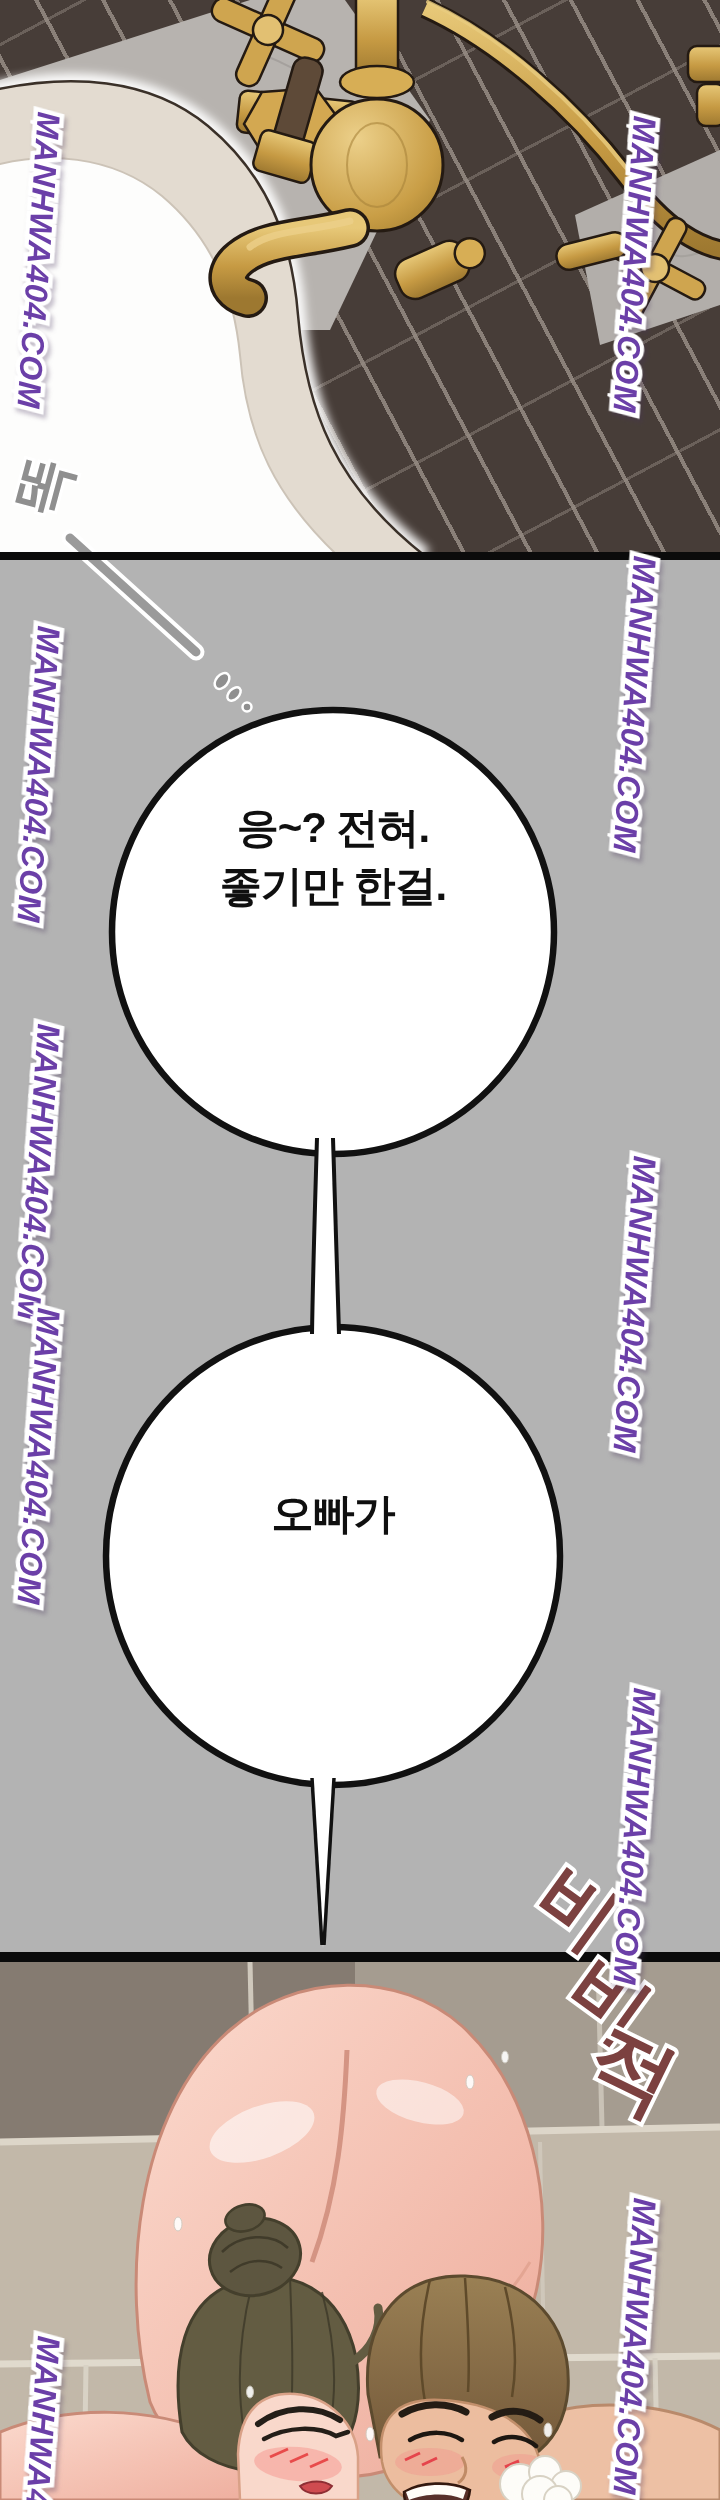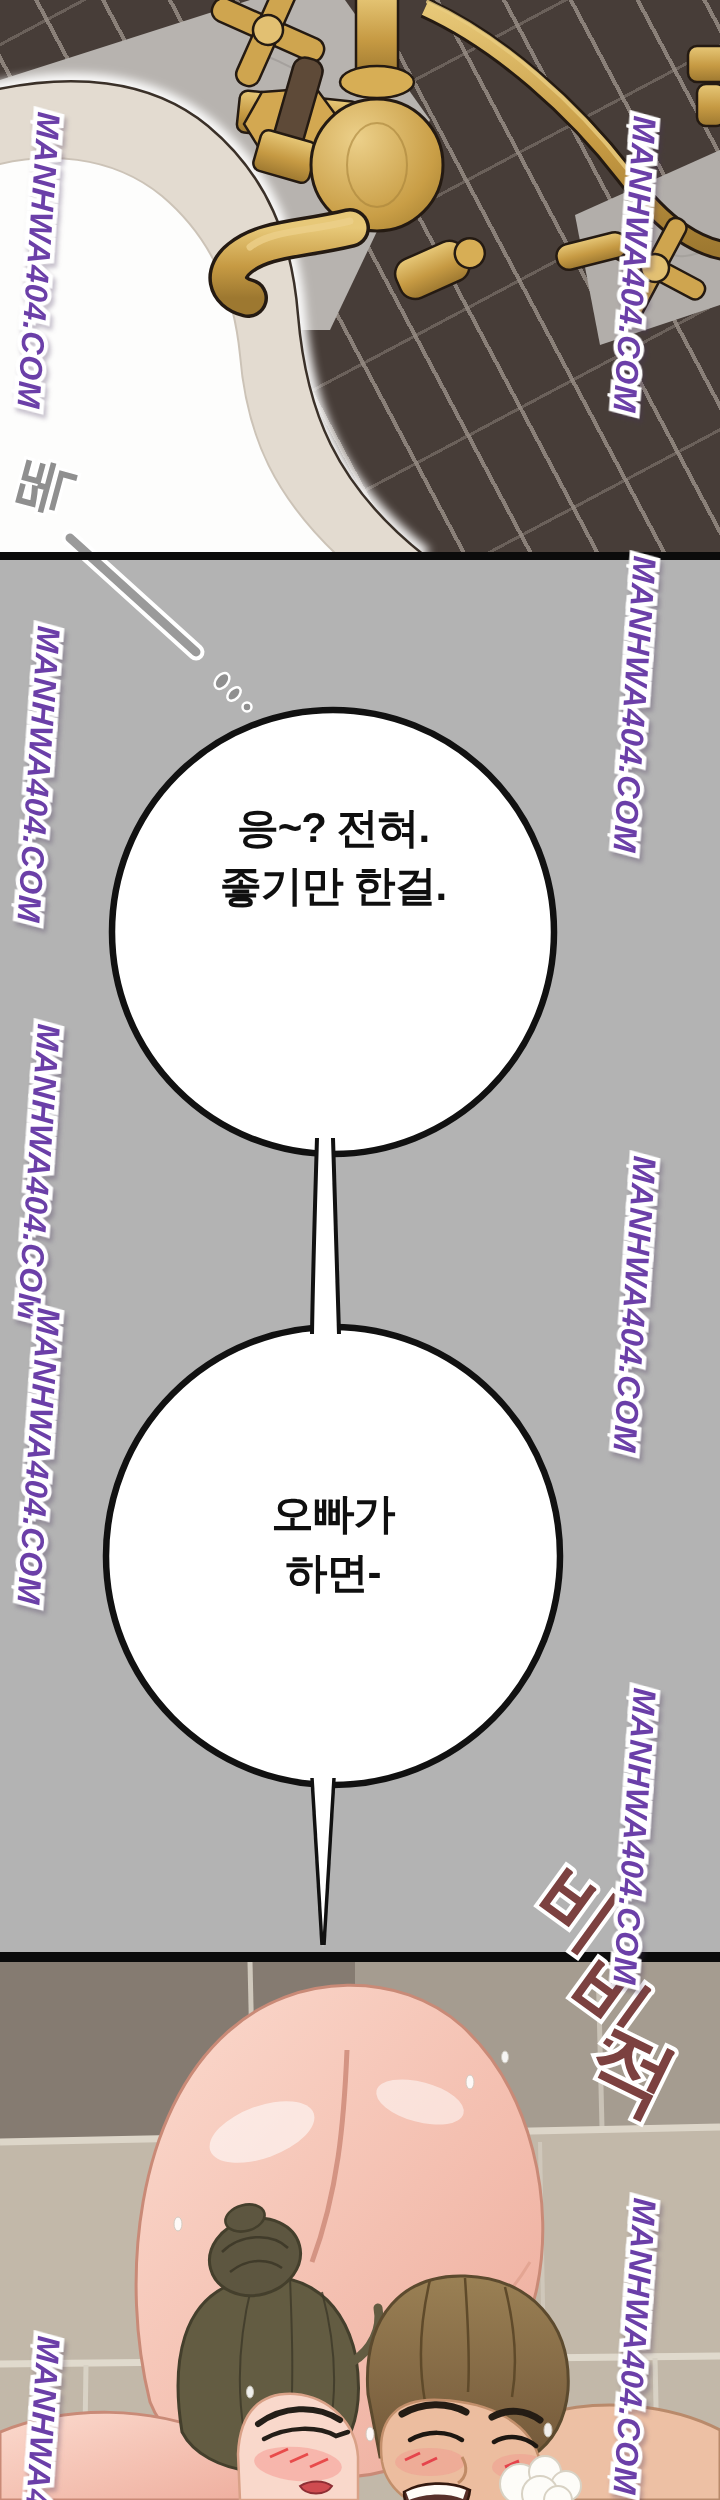--- a/index.html
+++ b/index.html
@@ -264,21 +264,20 @@
 
   <div class="border-bar" id="bar1"></div>
   <div class="border-bar" id="bar2"></div>
 
   <div class="bubble-text" id="bubble1-text">
     <div>응~? 전혀.</div>
     <div>좋기만 한걸.</div>
   </div>
   <div class="bubble-text" id="bubble2-text">
     <div>오빠가</div>
-    <div>하면-</div>
   </div>
 
   <div class="sfx" id="sfx-drip">
     <span class="o">똑</span>
     <span class="f">똑</span>
   </div>
   <div class="sfx sfx-rub" id="sfx-rub-1">
     <span class="o">비</span>
     <span class="f">비</span>
   </div>

